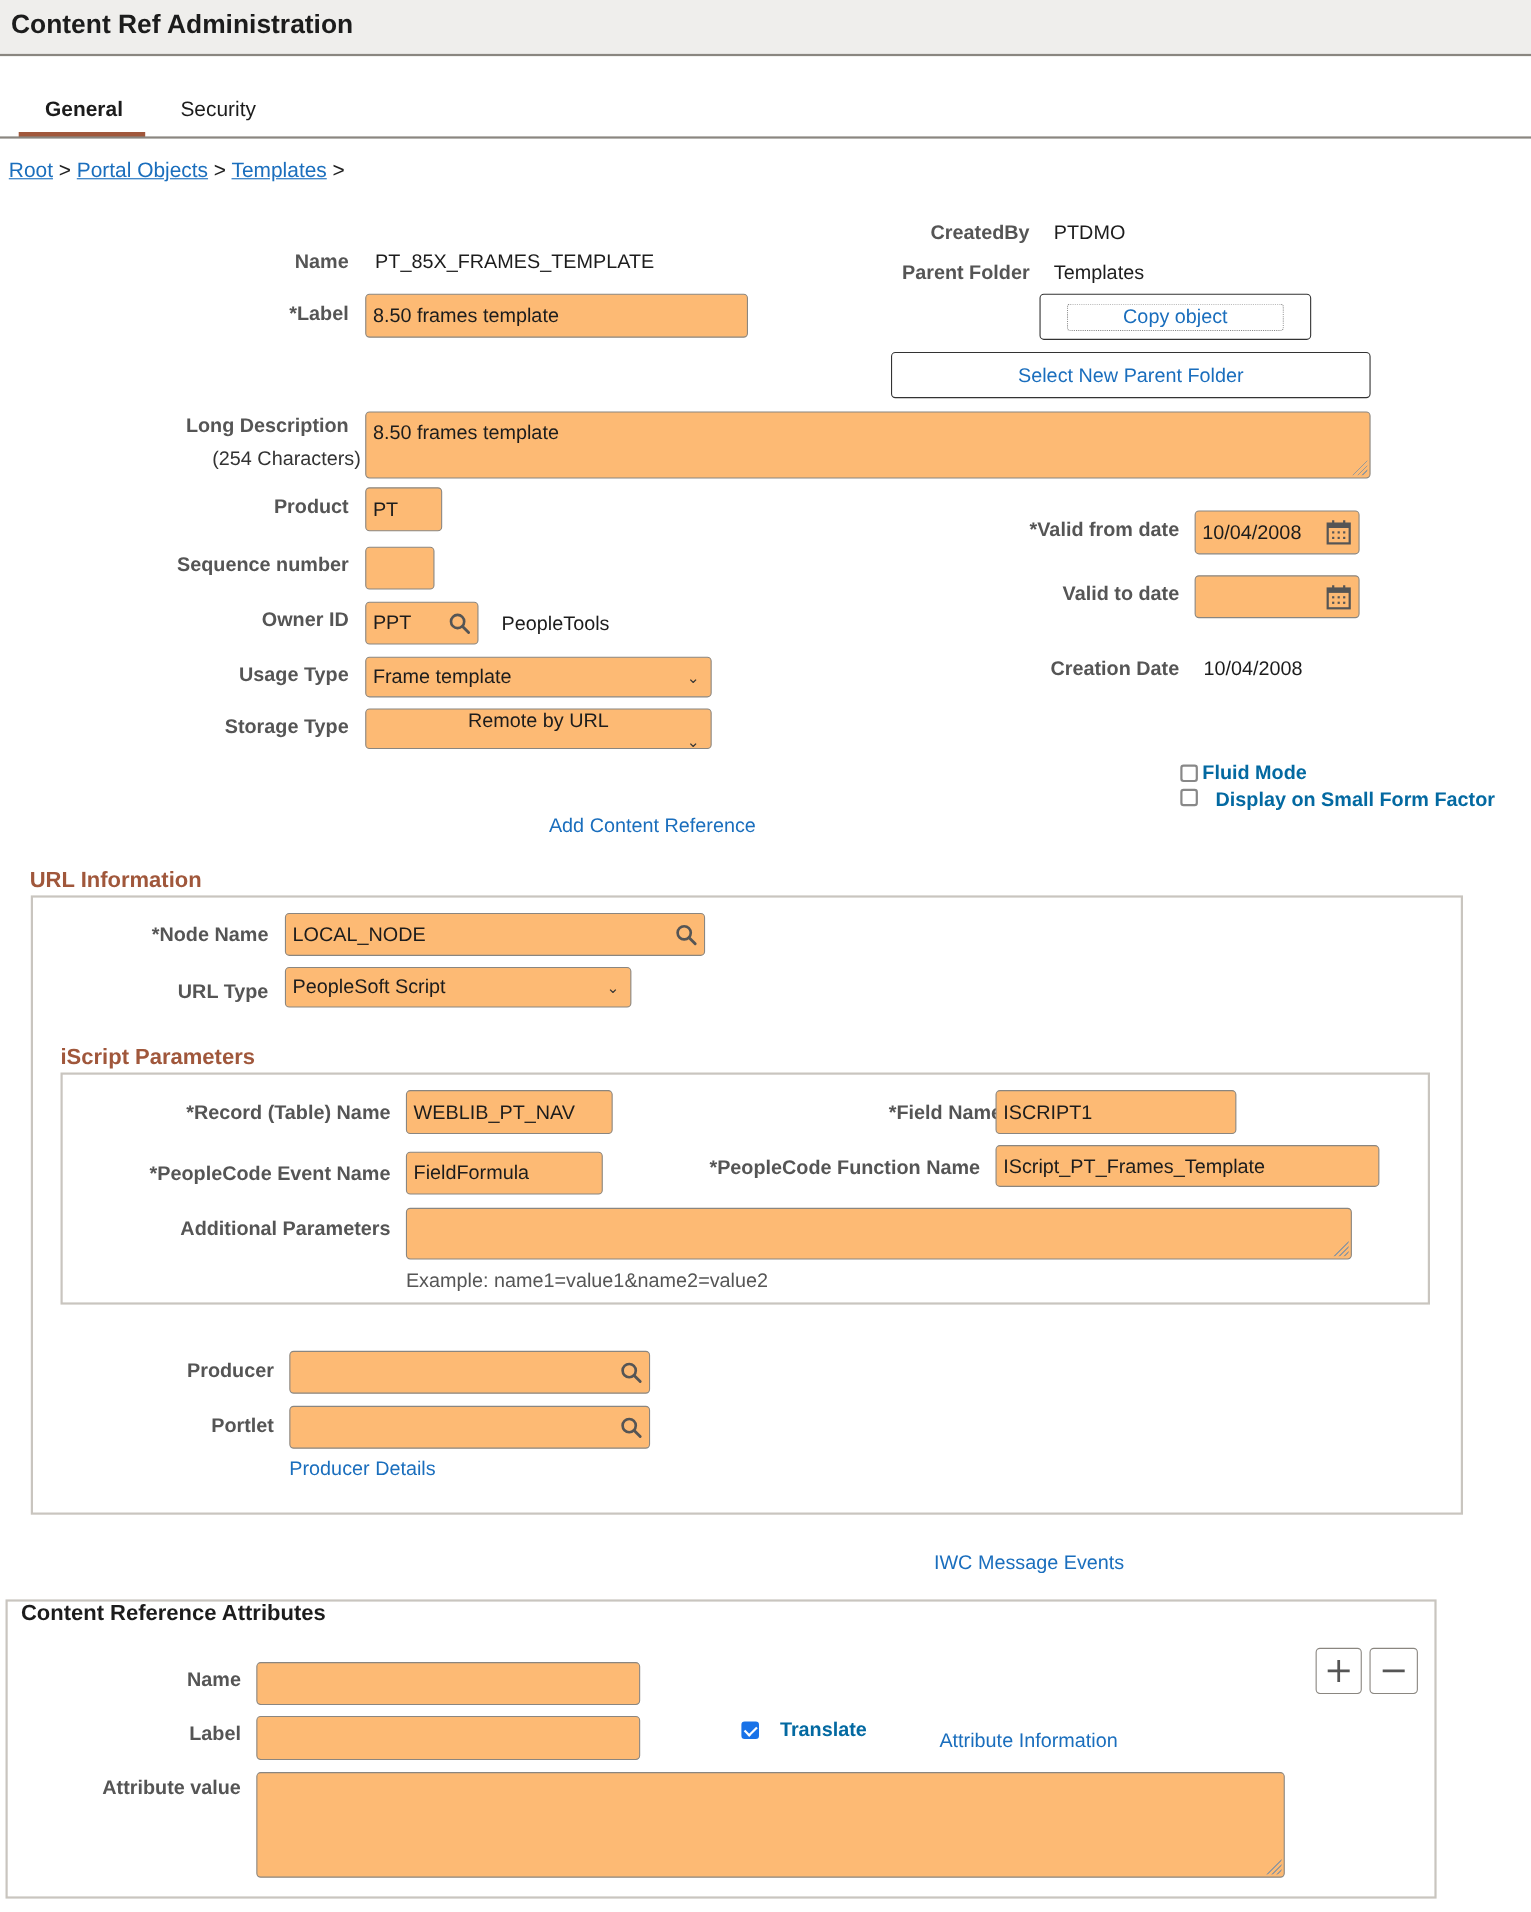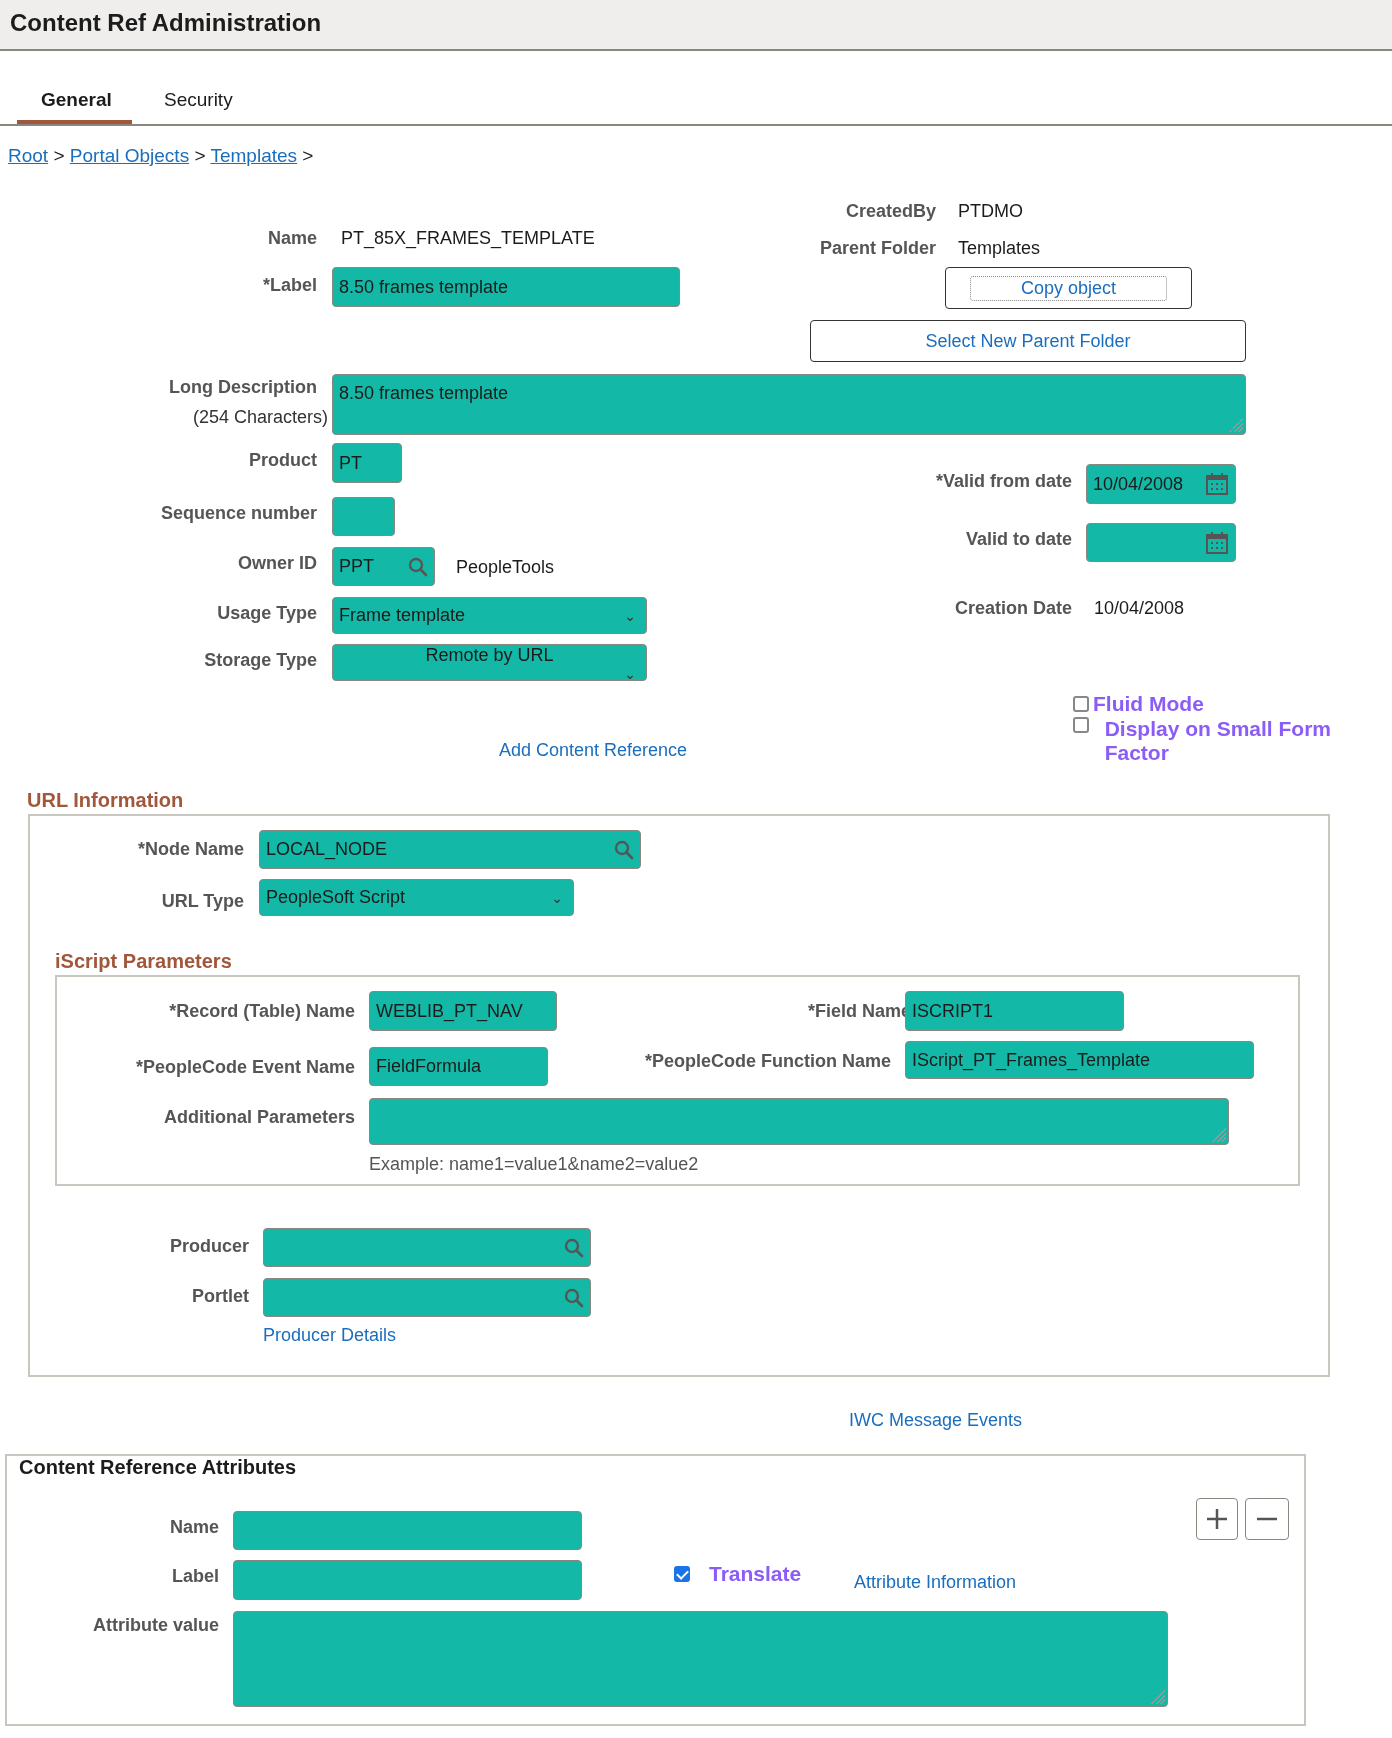--- a/index.html
+++ b/index.html
@@ -14,21 +14,21 @@
   .tab { font-size: 19px; color: #1c1c1c; }
   .tab.active { font-weight: bold; }
   .tab-underline { left: 17px; top: 120px; width: 115px; height: 5px; background: #a0573b; }
   .tabs-line { left: 0; top: 124px; width: 1392px; height: 2px; background: #8a8680; }
   .crumb { font-size: 19px; color: #222; top: 145px; }
   .link { color: #1a6ebd; }
   .crumb .link { text-decoration: underline; }
   .lbl { font-size: 18px; font-weight: bold; color: #555; text-align: right; white-space: nowrap; }
   .val { font-size: 18px; color: #1c1c1c; white-space: nowrap; }
   .inp {
-    border: 1px solid #8a8680; border-radius: 4px; background: #14b8a6;
+    border: 1px solid #8a8680; border-radius: 4px; background: #fdba74;
     font-size: 18px; color: #1c1c1c; padding: 0 6px; display: flex; align-items: center; white-space: nowrap; overflow: hidden;
   }
   .inp .txt { flex: 1; }
   .ta { align-items: flex-start; padding-top: 8px; }
   .resize {
     position: absolute; right: 2px; bottom: 2px; width: 14px; height: 14px;
     background: linear-gradient(135deg, transparent 0 50%, #999 50% 56%, transparent 56% 66%, #999 66% 72%, transparent 72% 82%, #999 82% 88%, transparent 88%);
   }
   .sel-chev { font-size: 14px; color: #333; margin-left: auto; padding-right: 4px; }
   .btn {
@@ -38,21 +38,21 @@
   .section-h { font-size: 20px; font-weight: bold; color: #a0573b; }
   .group-box { border: 2px solid #c9c5bf; background: #fff; }
   .cb {
     width: 16px; height: 16px; border: 2px solid #888; border-radius: 3px; background: #fff; display: inline-block;
   }
   .cb.checked { background: #1a73e8; border-color: #1a73e8; position: relative; }
   .cb.checked::after {
     content: ""; position: absolute; left: 3px; top: 0px; width: 5px; height: 9px;
     border: solid #fff; border-width: 0 2px 2px 0; transform: rotate(45deg);
   }
-  .cb-label { font-size: 21px; font-weight: bold; color: #8b5cf6; }
+  .cb-label { font-size: 18px; font-weight: bold; color: #0369a1; }
   .icon-btn {
     border: 1px solid #8a8680; border-radius: 4px; background: #fff; display: flex; align-items: center; justify-content: center;
   }
 </style>
 </head>
 <body>
 
 <div class="abs header"></div>
 <div class="abs header-title">Content Ref Administration</div>
 

